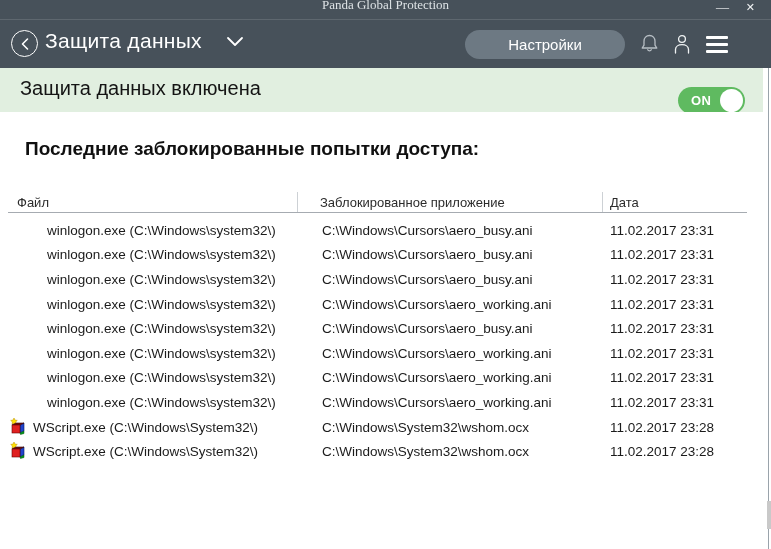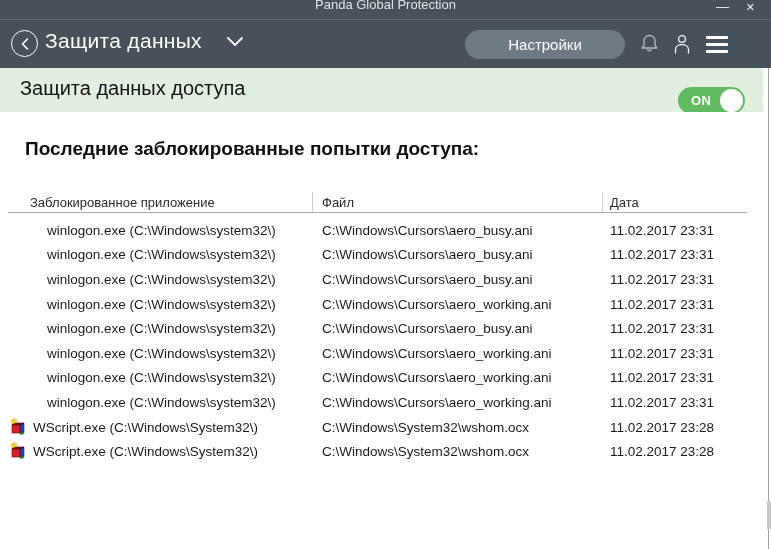--- a/index.html
+++ b/index.html
@@ -1,20 +1,20 @@
 <!DOCTYPE html>
 <html><head>
 <meta charset="utf-8">
 <style>
   * { margin:0; padding:0; box-sizing:border-box; }
   html,body { width:771px; height:549px; overflow:hidden; }
   body { position:relative; background:#ffffff; font-family:"Liberation Sans", sans-serif; }
 
   
-  .titlebar { position:absolute; top:0; left:0; width:771px; height:19px; background:#47515a; overflow:hidden; }
+  .titlebar { position:absolute; top:0; left:0; width:771px; height:19px; background:#47515a; overflow:hidden;font-family:Liberation Serif, serif; }
   .win-title { position:absolute; top:-3px; left:0; right:0; text-align:center; color:#dde2e5; font-size:13px; }
   .win-min { position:absolute; top:-1px; right:42px; color:#f2f4f5; font-size:13px; cursor:default; }
   .win-close { position:absolute; top:1px; right:16px; color:#f2f4f5; font-size:11px; cursor:default; }
 
   
   .appbar { position:absolute; top:19px; left:0; width:771px; height:49px; background:#47515a; border-top:1px solid rgba(255,255,255,0.13); }
   .back-btn { position:absolute; left:11px; top:10px; width:27px; height:27px; border:1.5px solid #fff; border-radius:50%; display:flex; align-items:center; justify-content:center; }
   .app-title-wrap { position:absolute; left:45px; top:9px; display:flex; align-items:center; gap:24px; }
   .app-title { color:#ffffff; font-size:21px; letter-spacing:0.3px; }
   .settings-btn { position:absolute; right:146px; top:10px; width:160px; height:29px; background:#6d7983; border-radius:15px; color:#fff; font-size:15px; display:flex; align-items:center; justify-content:center; }
@@ -94,34 +94,34 @@
     </svg>
   </div>
   <div class="icon-btn menu-pos">
     <span class="bar"></span>
     <span class="bar"></span>
     <span class="bar"></span>
   </div>
 </div>
 
 <div class="banner">
-  <div class="banner-text">Защита данных доступа</div>
+  <div class="banner-text">Защита данных включена</div>
   <div class="toggle">
     <span class="toggle-label">ON</span>
     <span class="toggle-knob"></span>
   </div>
 </div>
 
 <div class="content">
   <div class="section-title">Последние заблокированные попытки доступа:</div>
 
   <div class="table">
     <div class="thead">
+      <div class="th th2">Файл</div>
       <div class="th th1">Заблокированное приложение</div>
-      <div class="th th2">Файл</div>
       <div class="th th3">Дата</div>
     </div>
     <div class="tbody">
         <div class="trow">
           <div class="cell td1">
             <span>winlogon.exe (C:\Windows\system32\)</span>
           </div>
           <div class="cell td2">C:\Windows\Cursors\aero_busy.ani</div>
           <div class="cell td3">11.02.2017 23:31</div>
         </div>

